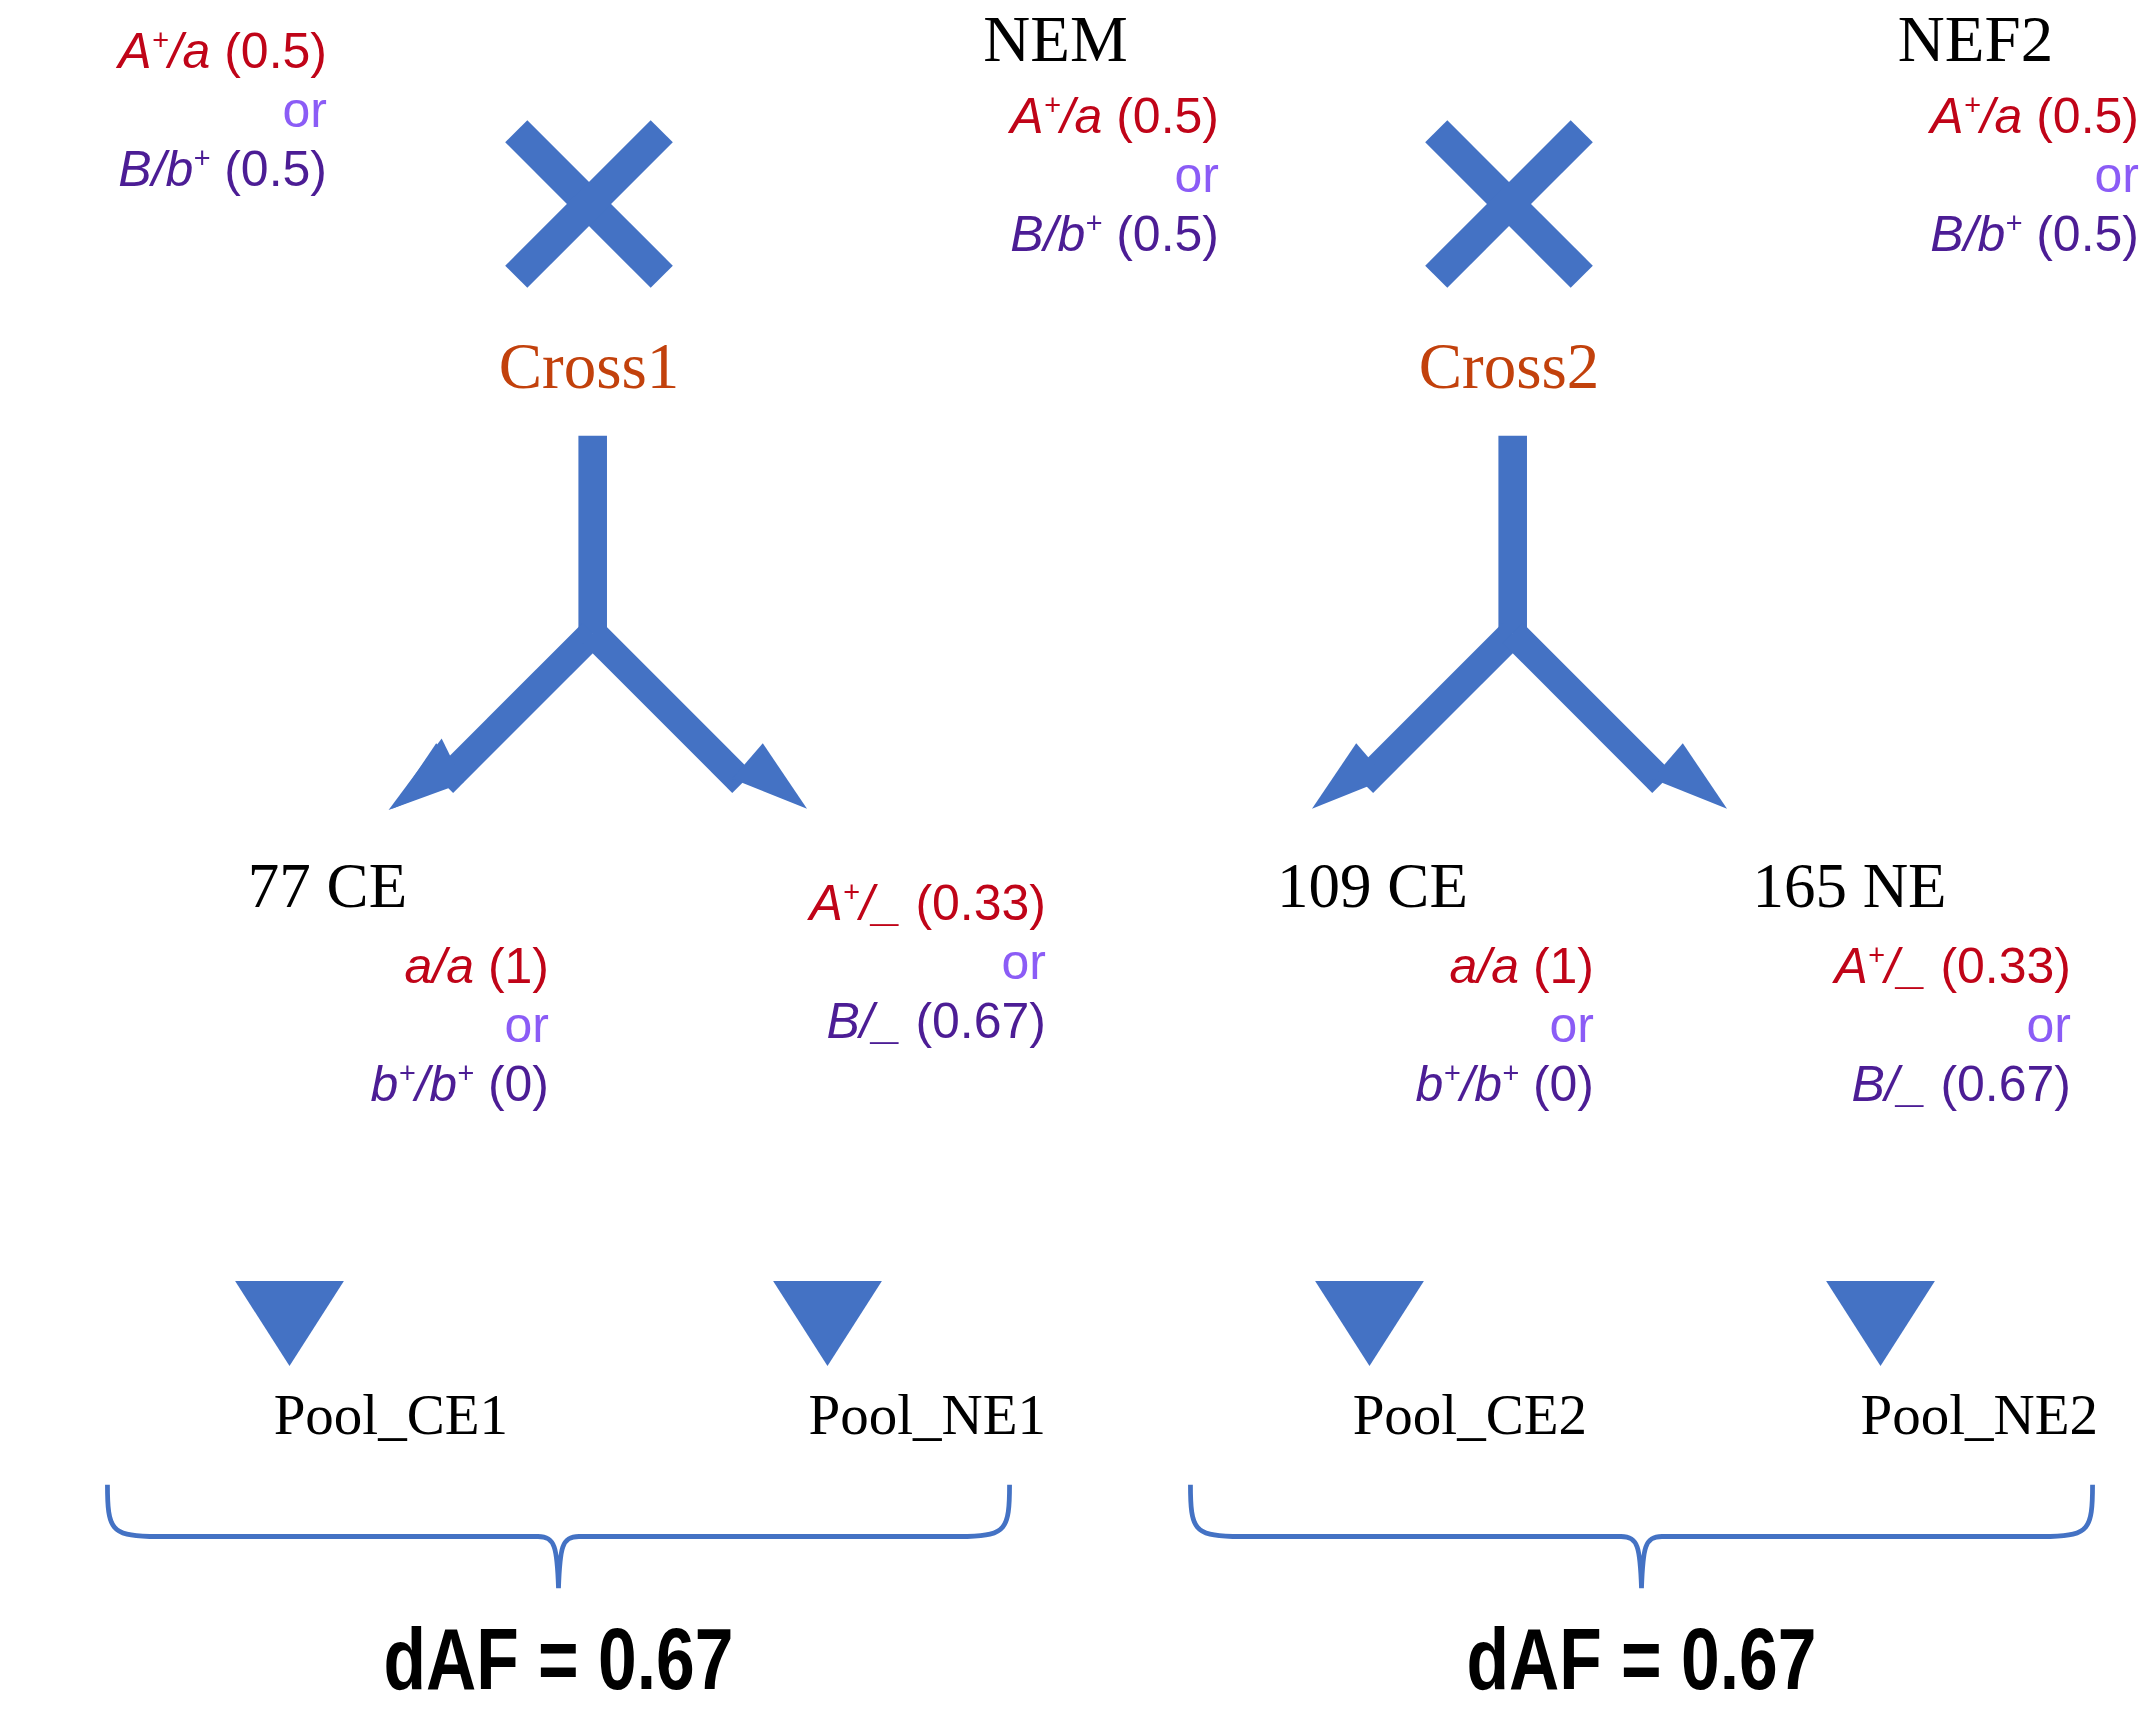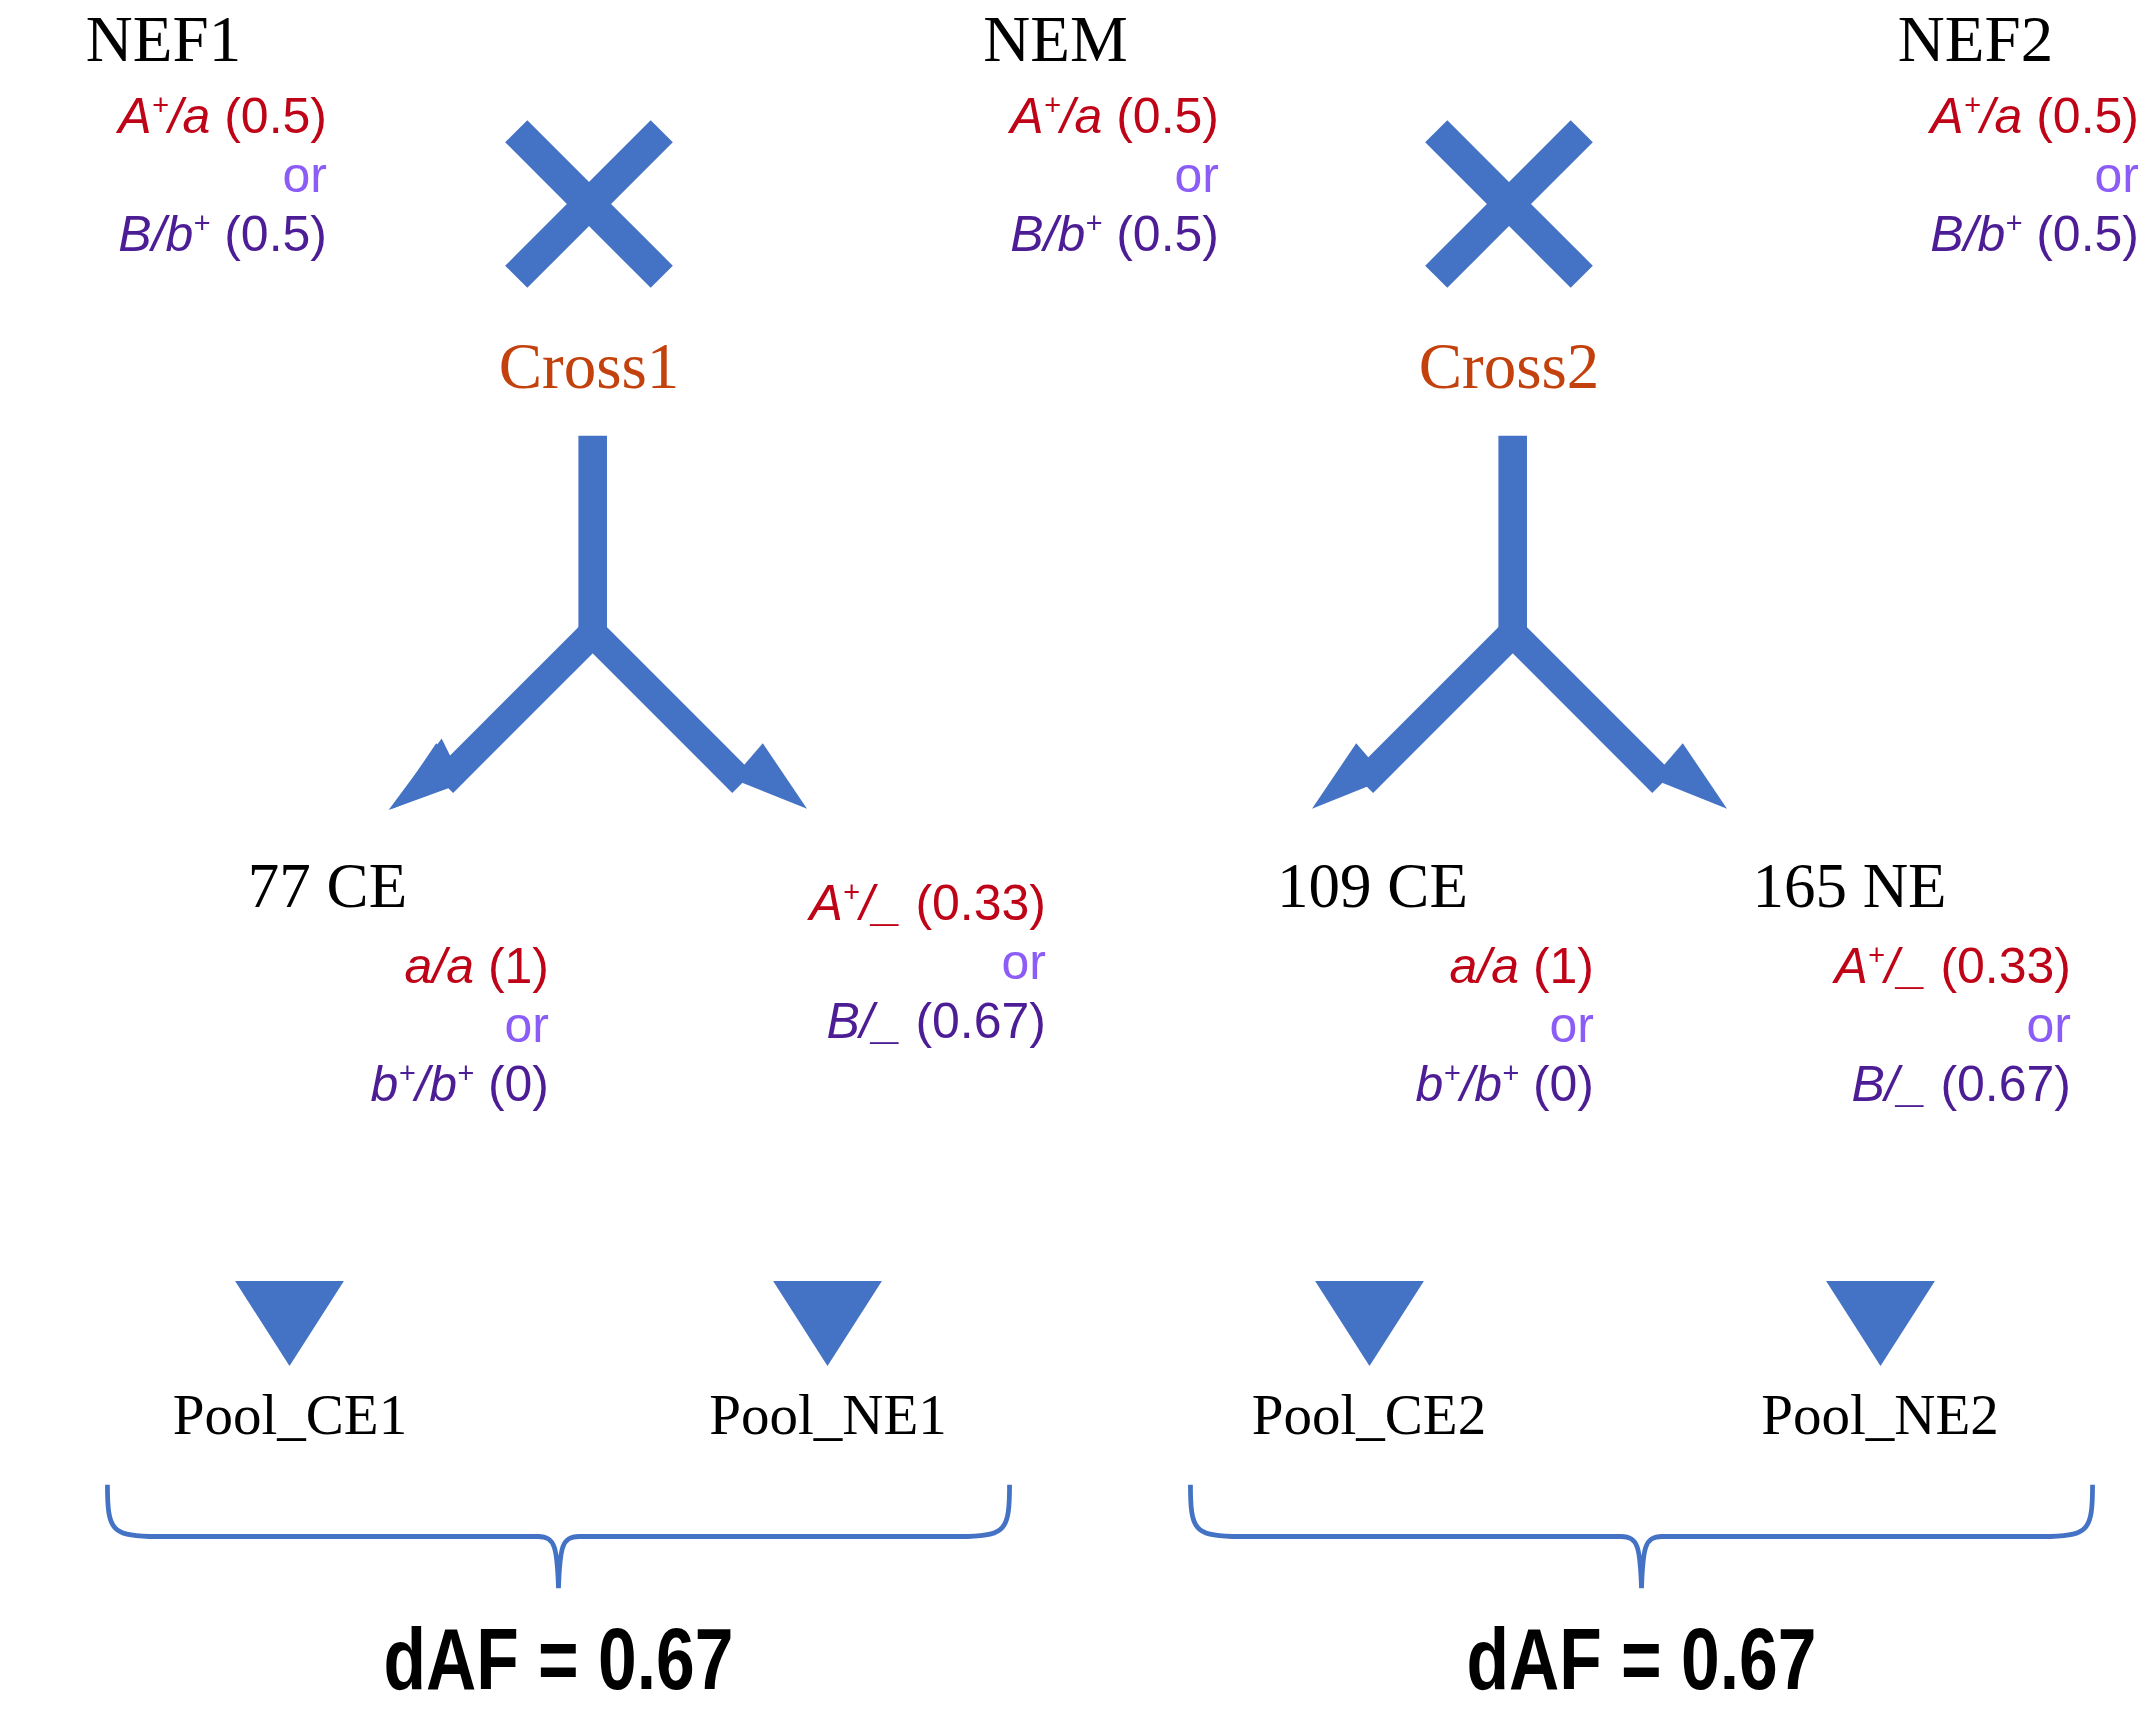--- a/index.html
+++ b/index.html
@@ -28,21 +28,21 @@
     font-family:"Liberation Sans","DejaVu Sans",sans-serif;
     font-size:50px; color:#8b5cf6; text-align:center; line-height:1.18;
   }
   .count{
     font-family:"Liberation Serif","DejaVu Serif",serif;
     font-size:63px; color:#000; text-align:center; white-space:nowrap;
     line-height:1.0;
   }
   .pool{
     font-family:"Liberation Serif","DejaVu Serif",serif;
-    font-size:57px; color:#000; text-align:center; white-space:nowrap;
+    font-size:57px; color:#000; text-align:right; white-space:nowrap;
     line-height:1.0;
   }
   .cross-label{
     font-family:"Liberation Serif","DejaVu Serif",serif;
     font-size:65px; color:#c2410c; text-align:center; white-space:nowrap;
     line-height:1.0;
   }
   .daf{
     font-family:"Liberation Sans","DejaVu Sans",sans-serif;
     font-weight:bold; font-size:87px; color:#000; text-align:center;
@@ -52,21 +52,20 @@
 
   .col{ text-align:center; }
   .gblock > div{ margin:0;text-align:right; }
 
   svg{display:block;}
 </style>
 </head>
 <body>
 
 <div class="abs col" style="left:0px; top:6.8px; width:327px;">
-  <div class="parent-name">NEF1</div>
 
   <div class="gblock" style="margin-top:15px;">
     <div class="geno red">
       <span class="al">A</span><sup>+</sup><span class="al">/</span><span class="al">a</span><span class="val"> <span>(0.5)</span></span>
     </div>
     <div class="or">or</div>
     <div class="geno green">
       <span class="al">B</span><span class="al">/</span><span class="al">b</span><sup>+</sup><span class="val"> <span>(0.5)</span></span>
     </div>
   </div>

